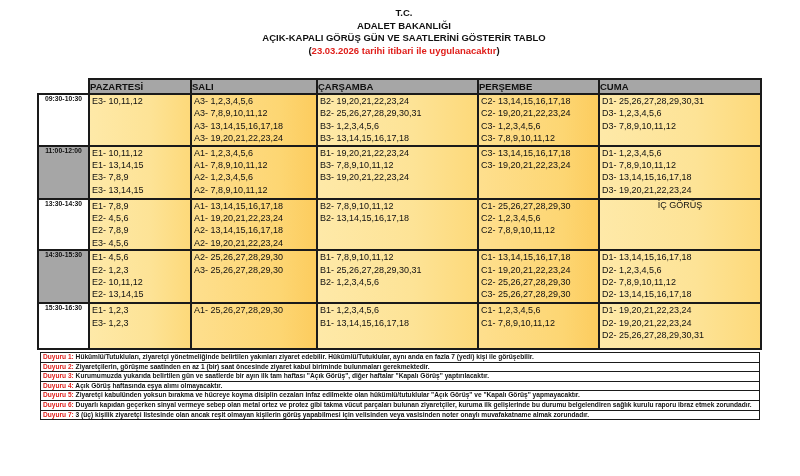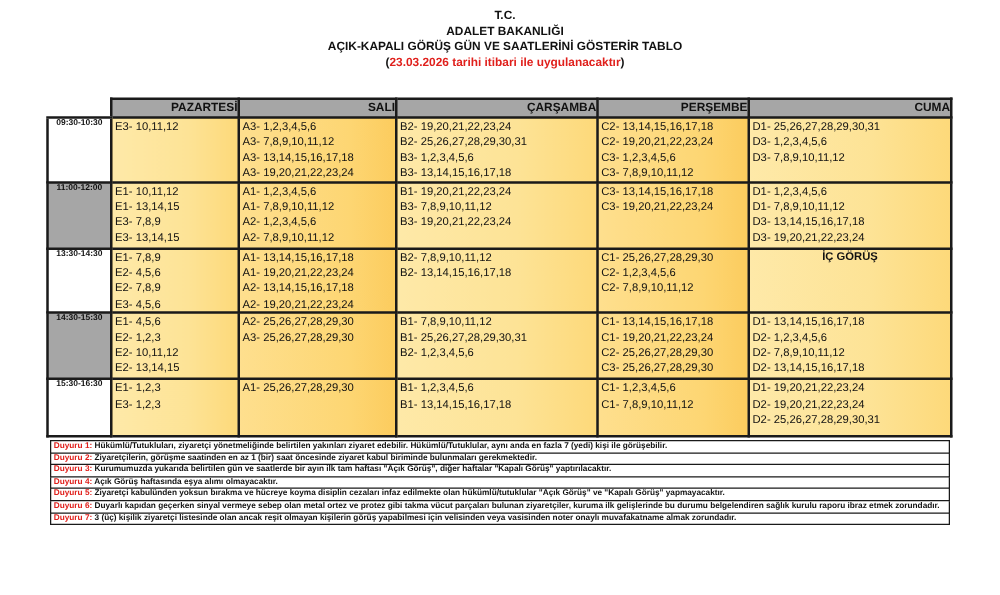--- a/index.html
+++ b/index.html
@@ -5,30 +5,30 @@
   html, body { margin:0; padding:0; background:#ffffff; }
   body { width:800px; height:476px; position:relative; overflow:hidden;
          font-family:"Liberation Sans", sans-serif; color:#111; }
   .hdr { position:absolute; left:4px; width:800px; text-align:center;
          font-weight:bold; font-size:9.5px; line-height:12.5px; }
   .hdr .red { color:#e0201c; }
   table.sched { position:absolute; left:37px; top:78px; border-collapse:collapse;
                 table-layout:fixed; }
   table.sched th, table.sched td { border:2px solid #1a1a1a; padding:0; vertical-align:top; }
   table.sched th { background:#a6a6a6; font-size:9.5px; font-weight:bold; height:13px;
-                   line-height:13px; text-align:right; }
+                   line-height:13px; text-align:left; }
   table.sched th.corner { background:#fff; border:none; border-bottom:2px solid #1a1a1a; }
   td.time { font-size:6.8px; font-weight:bold; text-align:center; vertical-align:middle; }
   td.time.white { background:#ffffff; }
   td.time.gray { background:#a6a6a6; }
   td.cell { background:linear-gradient(90deg,#fee9a8 0%,#fde396 60%,#fdd97a 100%); }
   td.cell.warm { background:linear-gradient(90deg,#fedf8e 0%,#fdd673 70%,#fccc5e 100%); }
   .ln { font-size:9px; line-height:12.4px; padding-left:2px; white-space:nowrap; }
   .center { display:flex; align-items:center; justify-content:center; height:100%;
-            font-size:9px; font-weight:bold; }
+            font-size:9px; font-weight:normal; }
   .notes { position:absolute; left:40px; top:352px; width:720px; border-collapse:collapse; }
   .notes td { border:1.5px solid #1a1a1a; font-size:6.6px; font-weight:bold;
               line-height:8.6px; padding:0 2px; }
   .notes .lbl { color:#e0201c; }
 </style>
 </head>
 <body>
 
 <div class="hdr" style="top:7px;">
   <div>T.C.</div>

